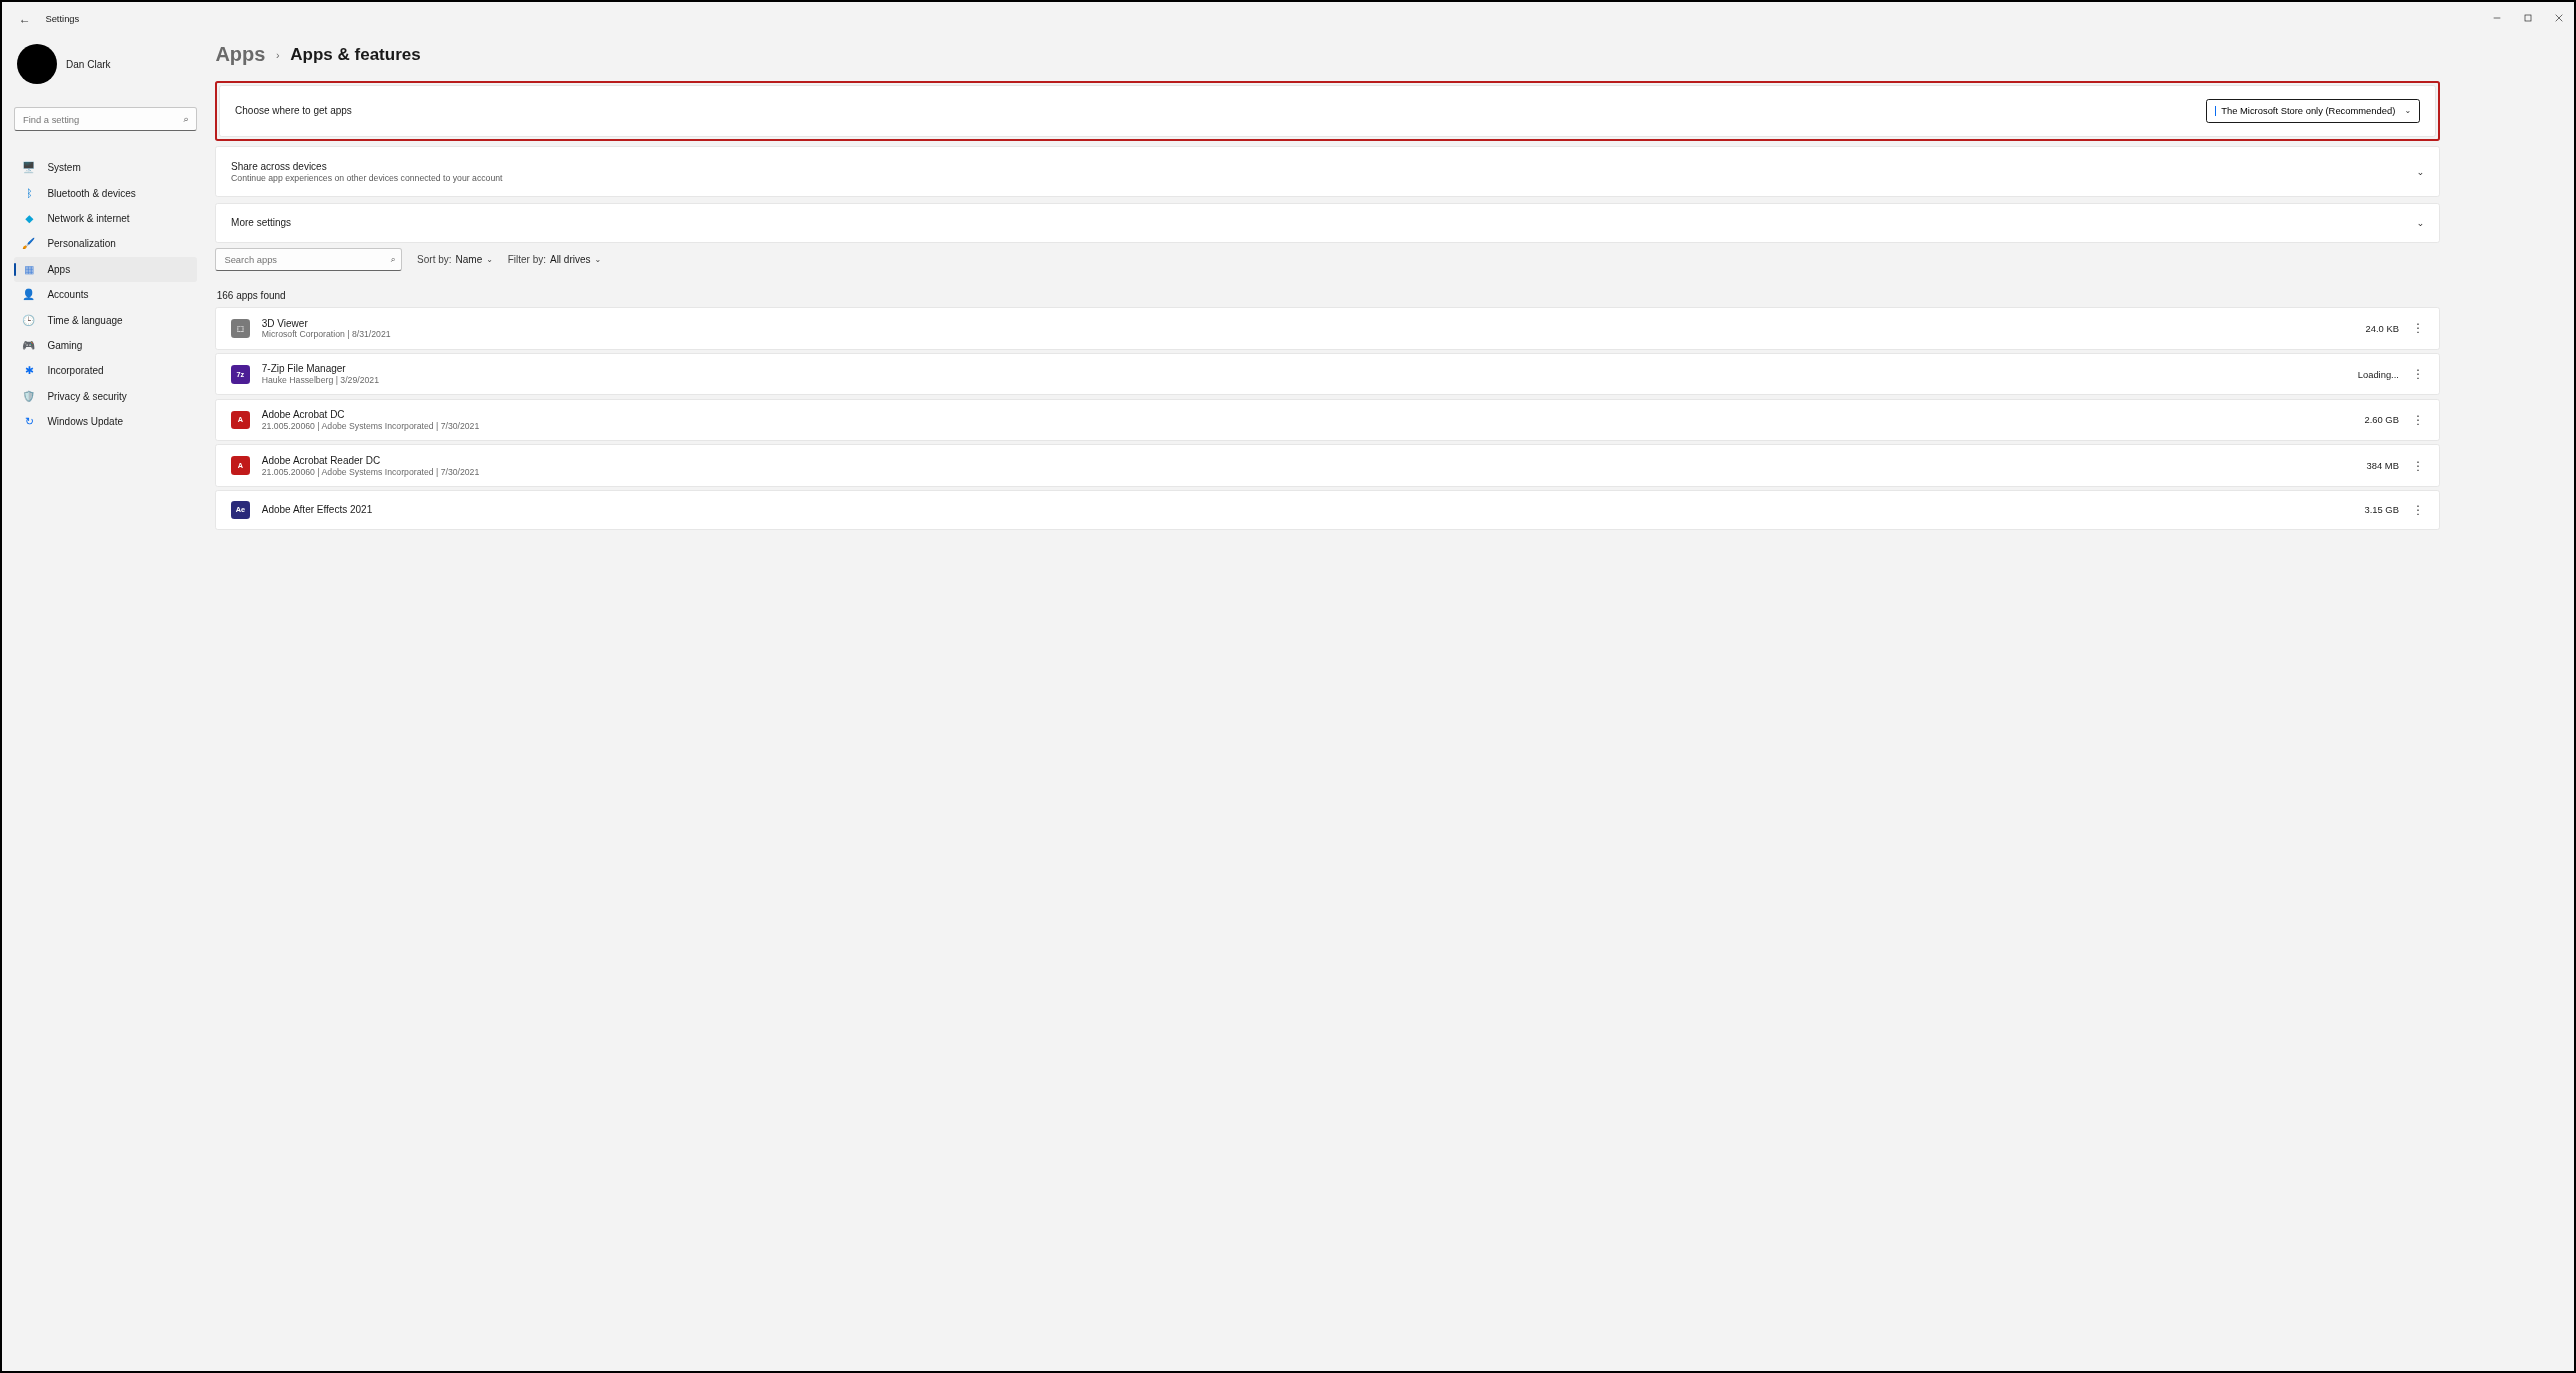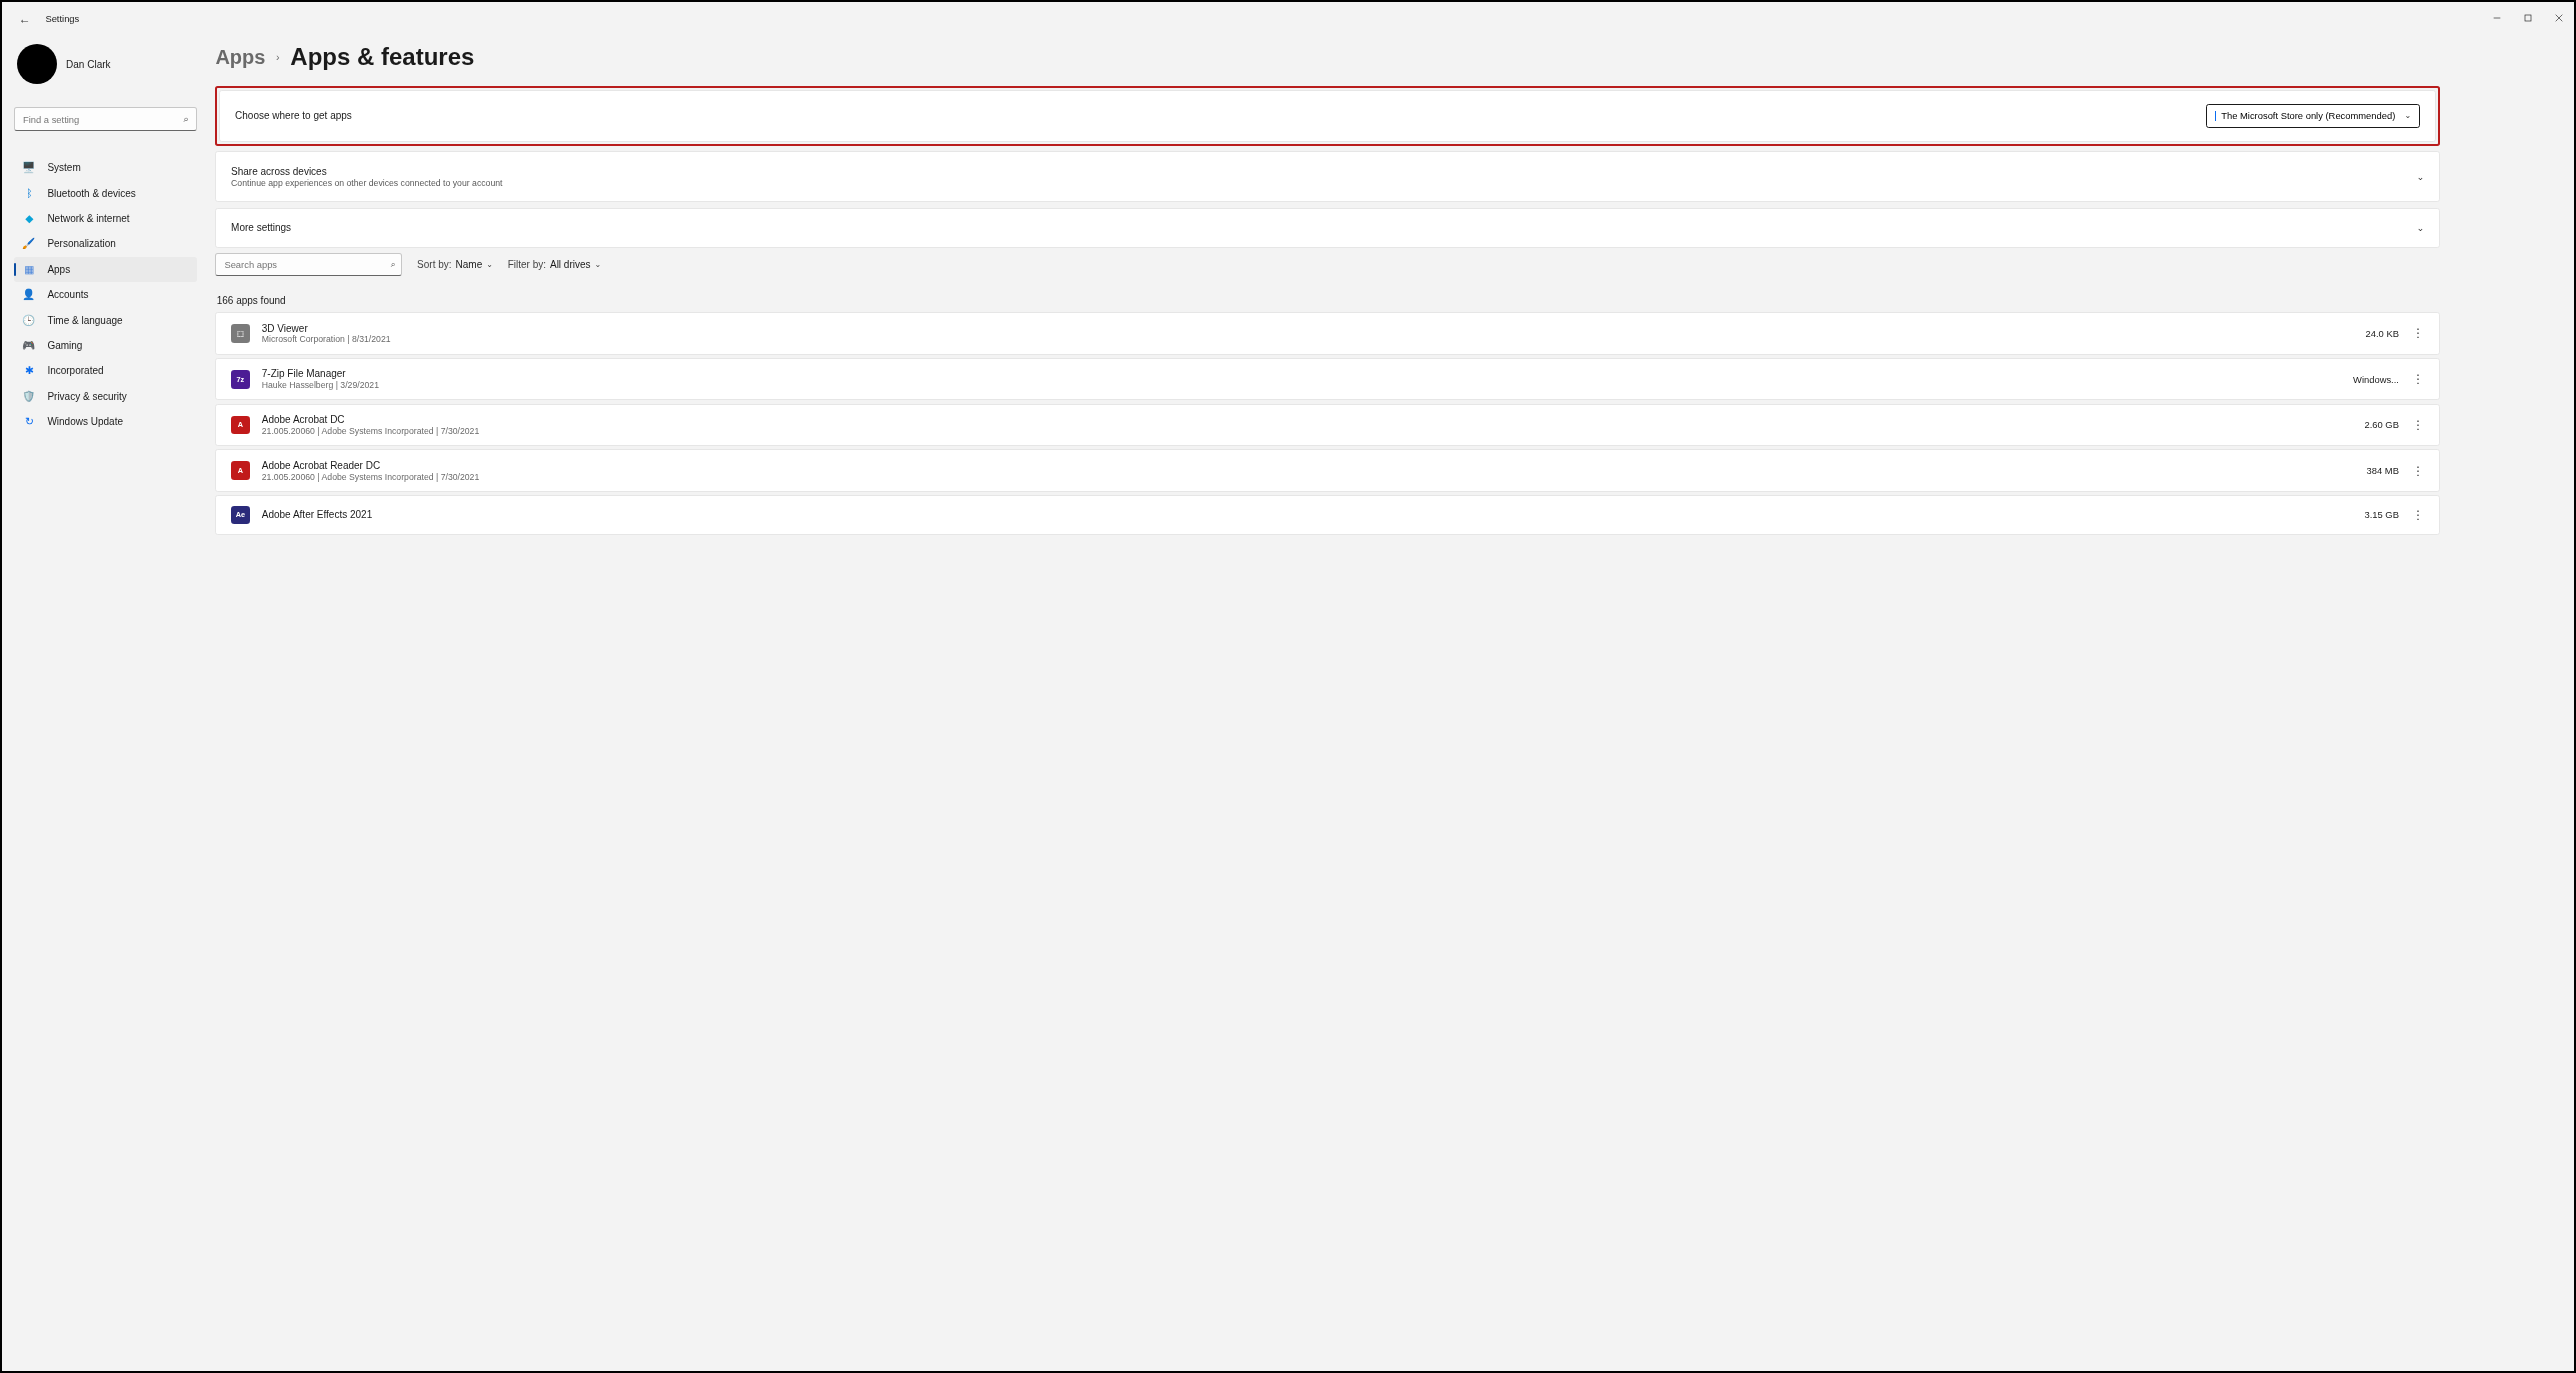--- a/index.html
+++ b/index.html
@@ -23,21 +23,21 @@
   .search-sidebar .search-icon { position: absolute; right: 8px; top: 50%; transform: translateY(-50%); font-size: 9.4px; color: #444; }
   .nav-item { display: flex; align-items: center; gap: 12px; height: 25.4px; padding: 0 9.4px; border-radius: 2.7px; cursor: pointer; position: relative; font-size: 10px; color: #1a1a1a; }
   .nav-item.active { background: #eaeaea; }
   .nav-item.active::before { content:""; position:absolute; left:0; top:6px; bottom:6px; width:2px; background:#0a4da3; border-radius:1.3px; }
   .nav-icon { width: 12px; height: 12px; display:flex; align-items:center; justify-content:center; font-size:10.7px; }
   
   .main { flex: 1; padding: 8px 134px 0 13.4px; overflow-y: auto; }
   .breadcrumb { display: flex; align-items: center; gap: 10.7px; margin-bottom: 14.7px; }
   .breadcrumb .parent { font-size: 20px; font-weight: 600; color: #6a6a6a; cursor: pointer; }
   .breadcrumb .chev { font-size: 10.7px; color: #6a6a6a; }
-  .breadcrumb .current { font-size: 24px; font-weight: 600; color: #1a1a1a; }
+  .breadcrumb .current { font-size: 17px; font-weight: 600; color: #1a1a1a; }
   
   .card { background: #fff; border: 0.7px solid #e6e6e6; border-radius: 2.7px; margin-bottom: 5.3px; }
   .card-row { display:flex; align-items:center; padding: 13.4px 14.7px; }
   .card-row .card-title { font-size: 10px; color: #1a1a1a; }
   .card-row .card-sub { font-size: 8.7px; color: #5a5a5a; margin-top: 1.3px; }
   .card-row .spacer { flex:1; }
   .chev-down { font-size: 9.4px; color: #333; margin-left: 12px; cursor:pointer; }
   
   .highlight-box { border: 2px solid #b91c1c; border-radius: 2.7px; padding: 2px; margin-bottom: 5.3px; }
   .highlight-box .card { margin-bottom: 0; }
@@ -216,21 +216,21 @@
             </div>
             <div class="app-size">24.0 KB</div>
             <div class="app-more">⋮</div>
           </div>
           <div class="app-row">
             <div class="app-icon" style="background: #4c1d95; text-align: center;">7z</div>
             <div class="app-meta">
               <div class="app-name">7-Zip File Manager</div>
               <div class="app-sub">Hauke Hasselberg  |  3/29/2021</div>
             </div>
-            <div class="app-size">Windows...</div>
+            <div class="app-size">Loading...</div>
             <div class="app-more">⋮</div>
           </div>
           <div class="app-row">
             <div class="app-icon" style="background: rgb(193, 26, 26);">A</div>
             <div class="app-meta">
               <div class="app-name">Adobe Acrobat DC</div>
               <div class="app-sub">21.005.20060  |  Adobe Systems Incorporated  |  7/30/2021</div>
             </div>
             <div class="app-size">2.60 GB</div>
             <div class="app-more">⋮</div>

